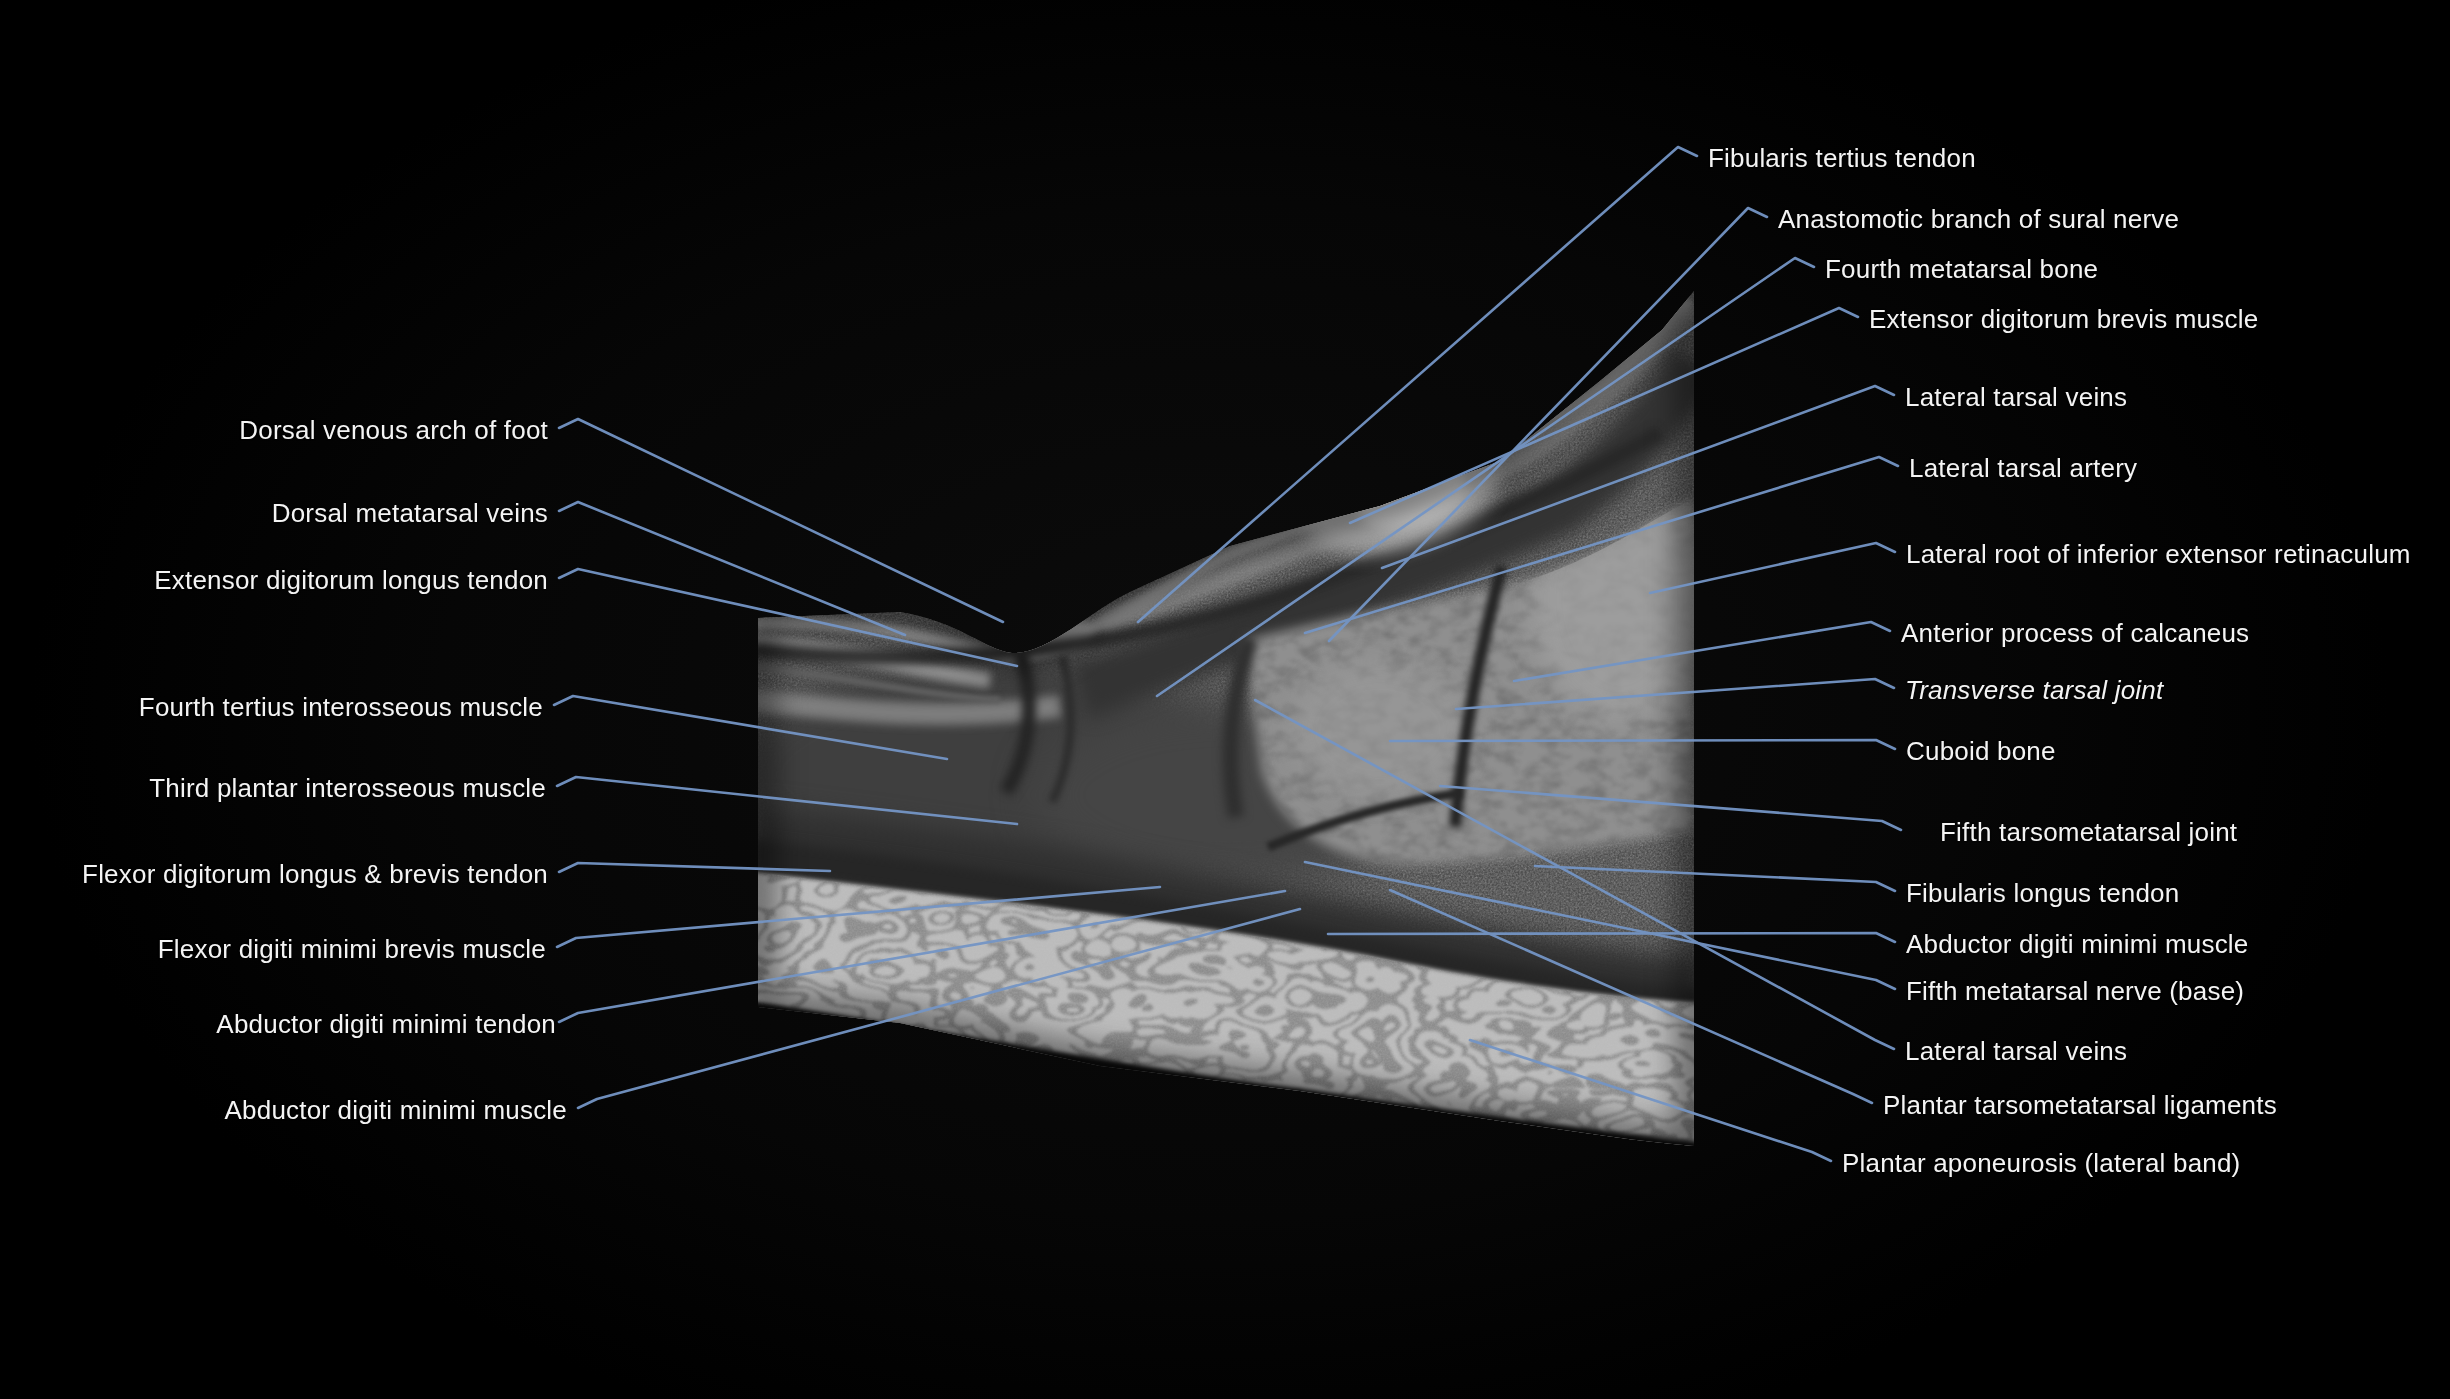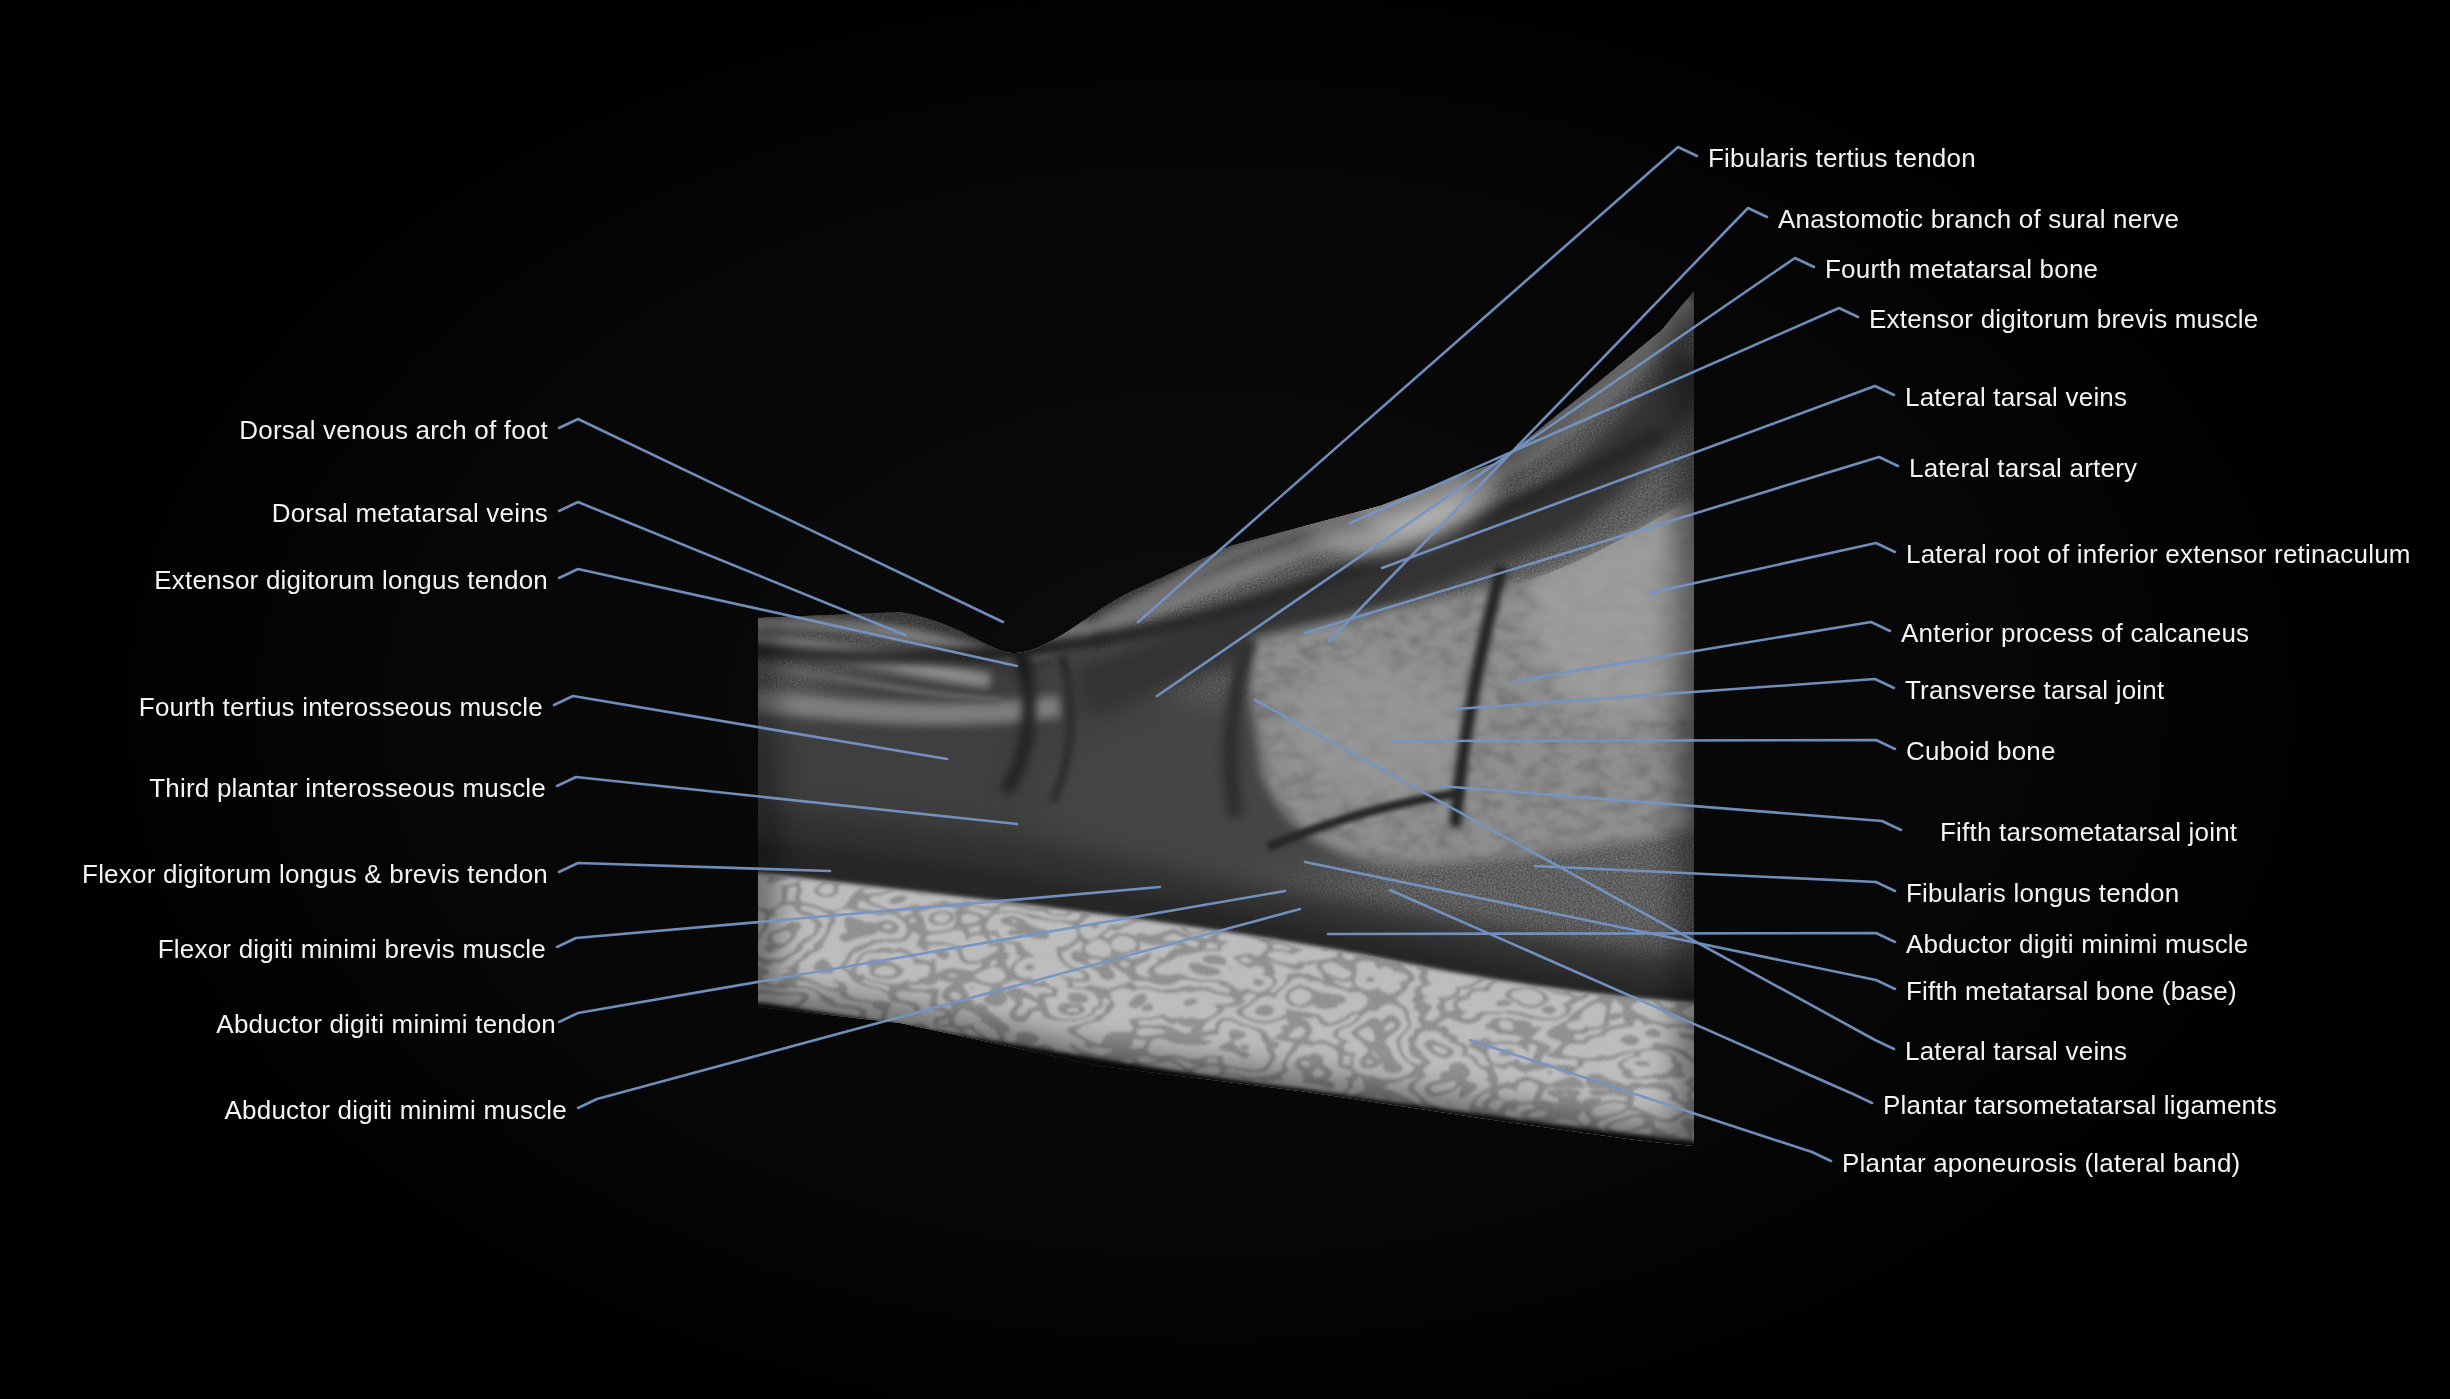--- a/index.html
+++ b/index.html
@@ -174,23 +174,23 @@
       <div class="anat-label side-left" style="top: 1025px; right: 1894px;">Abductor digiti minimi tendon</div>
       <div class="anat-label side-left" style="top: 1111px; right: 1883px;">Abductor digiti minimi muscle</div>
       <div class="anat-label side-right" style="top: 159px; left: 1708px;">Fibularis tertius tendon</div>
       <div class="anat-label side-right" style="top: 220px; left: 1778px;">Anastomotic branch of sural nerve</div>
       <div class="anat-label side-right" style="top: 270px; left: 1825px;">Fourth metatarsal bone</div>
       <div class="anat-label side-right" style="top: 320px; left: 1869px;">Extensor digitorum brevis muscle</div>
       <div class="anat-label side-right" style="top: 398px; left: 1905px;">Lateral tarsal veins</div>
       <div class="anat-label side-right" style="top: 469px; left: 1909px;">Lateral tarsal artery</div>
       <div class="anat-label side-right" style="top: 555px; left: 1906px;">Lateral root of inferior extensor retinaculum</div>
       <div class="anat-label side-right" style="top: 634px; left: 1901px;">Anterior process of calcaneus</div>
-      <div class="anat-label side-right" style="top: 691px; left: 1905px;">Transverse tarsal joint</div>
+      <div class="anat-label side-right" style="top: 691px; left: 1905px; font-style: italic;">Transverse tarsal joint</div>
       <div class="anat-label side-right" style="top: 752px; left: 1906px;">Cuboid bone</div>
       <div class="anat-label side-right" style="top: 833px; left: 1912px; margin-left: 28px;">Fifth tarsometatarsal joint</div>
       <div class="anat-label side-right" style="top: 894px; left: 1906px;">Fibularis longus tendon</div>
       <div class="anat-label side-right" style="top: 945px; left: 1906px;">Abductor digiti minimi muscle</div>
-      <div class="anat-label side-right" style="top: 992px; left: 1906px;">Fifth metatarsal bone (base)</div>
+      <div class="anat-label side-right" style="top: 992px; left: 1906px;">Fifth metatarsal nerve (base)</div>
       <div class="anat-label side-right" style="top: 1052px; left: 1905px;">Lateral tarsal veins</div>
       <div class="anat-label side-right" style="top: 1106px; left: 1883px;">Plantar tarsometatarsal ligaments</div>
       <div class="anat-label side-right" style="top: 1164px; left: 1842px;">Plantar aponeurosis (lateral band)</div>
     </div>
 </div>
 
 </body></html>

